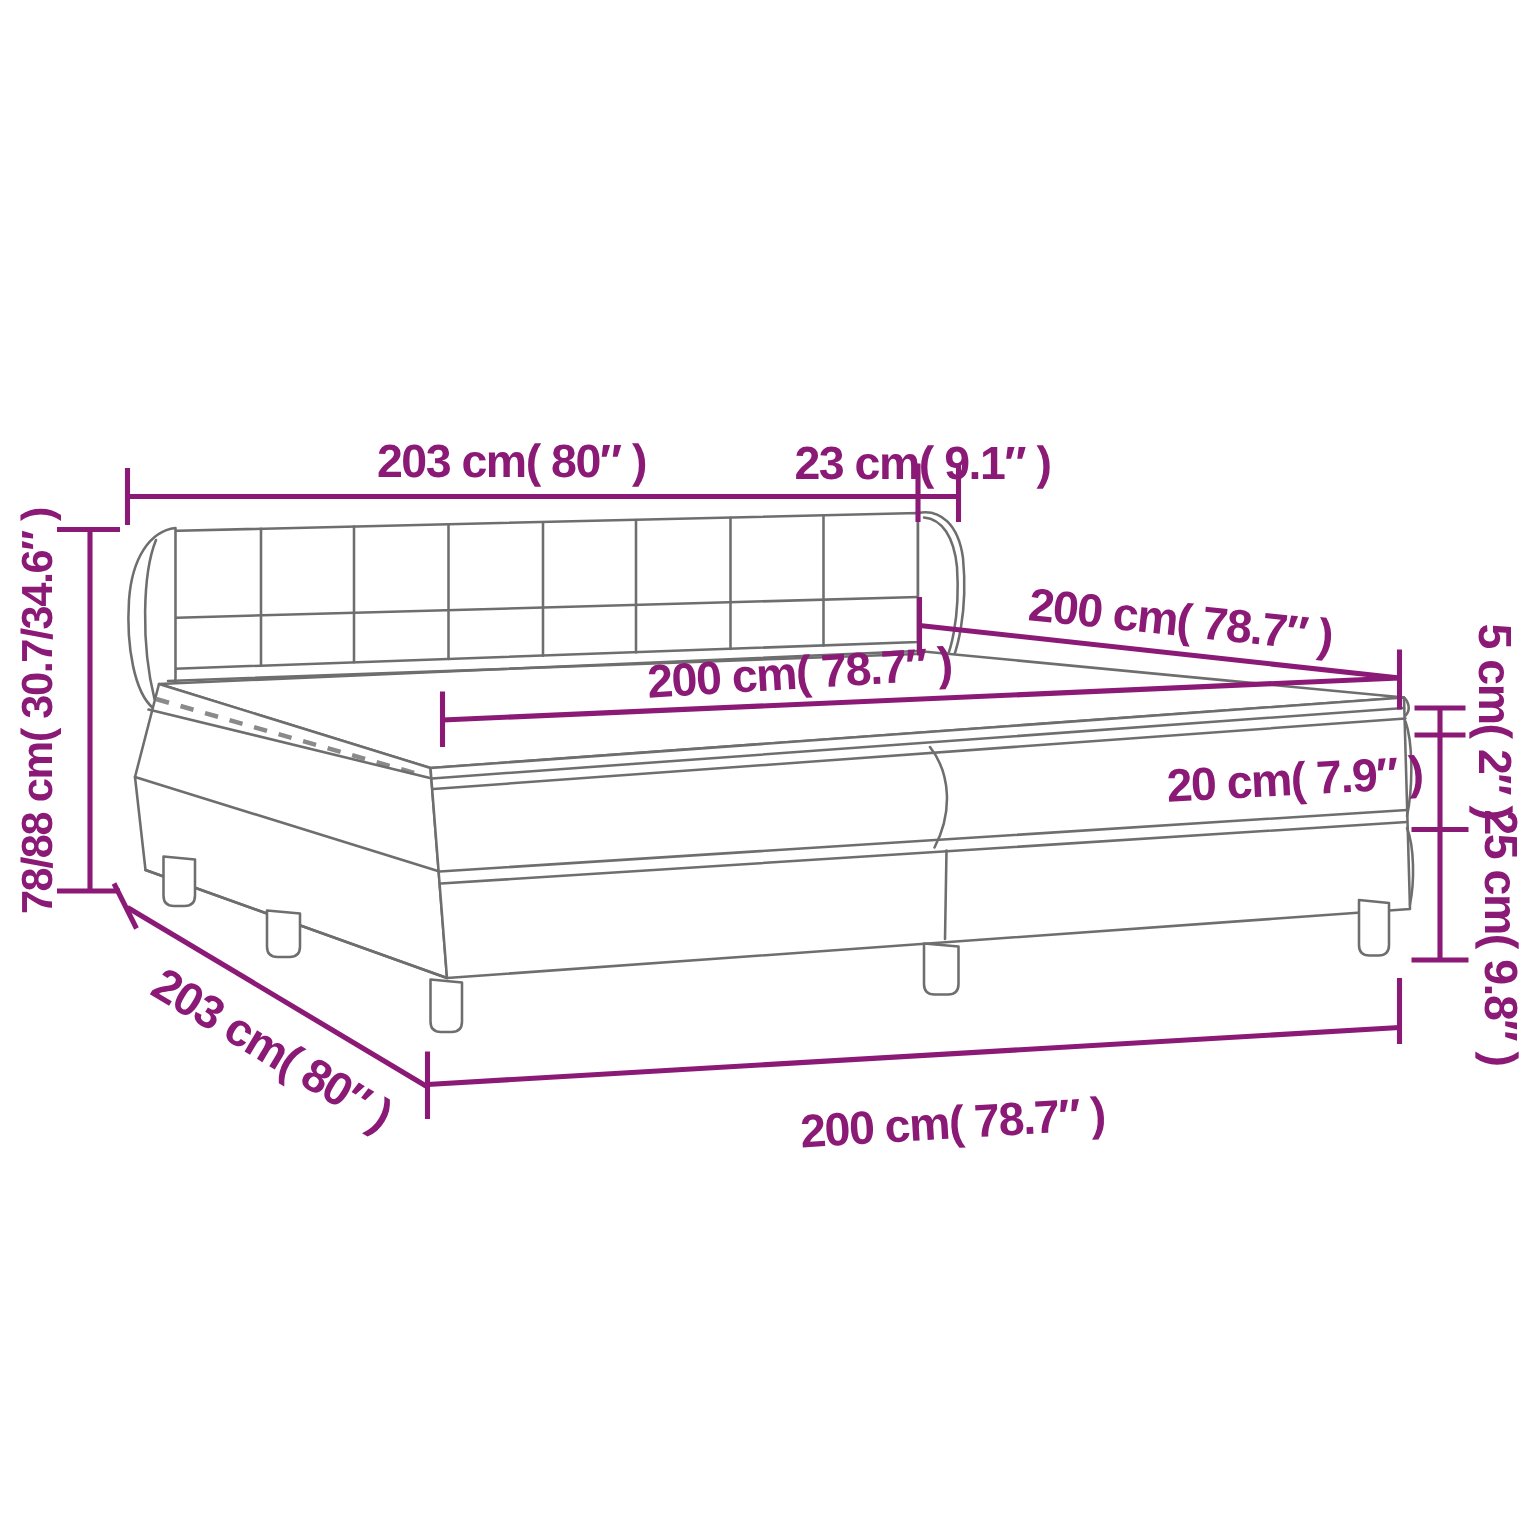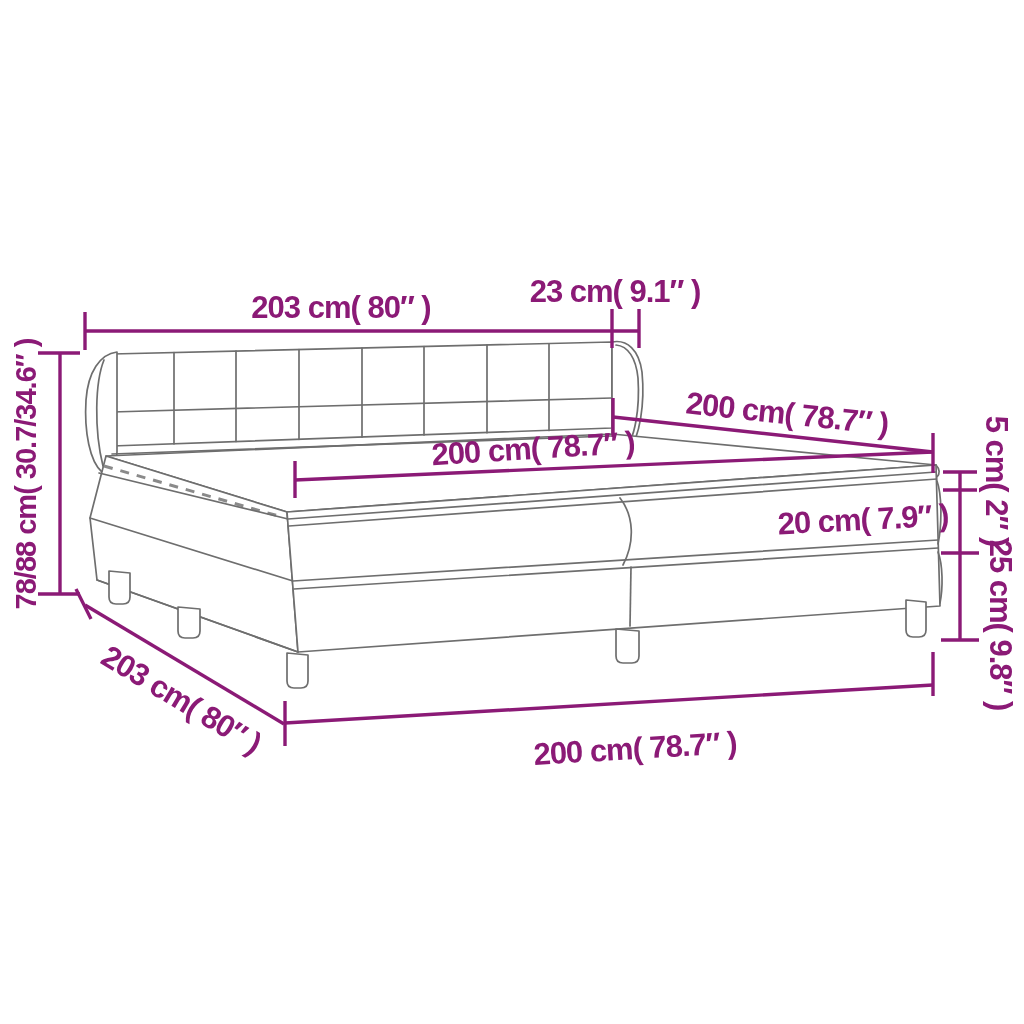--- a/index.html
+++ b/index.html
@@ -24,21 +24,21 @@
     position:absolute;
     color:var(--accent);
     font-weight:bold;
     font-size:31px;
     letter-spacing:-1px;
     white-space:nowrap;
     transform-origin:center center;
   }
   
   .lbl-headboard-width {left:341px;top:308px;transform:translate(-50%,-50%);}
-  .lbl-headboard-depth {left:615px;top:292px;transform:translate(-50%,-50%);}
+  .lbl-headboard-depth {left:615px;top:309px;transform:translate(-50%,-50%);}
   .lbl-length-top      {left:787px;top:414px;transform:translate(-50%,-50%) rotate(6deg);}
   .lbl-mattress-width  {left:533px;top:449px;transform:translate(-50%,-50%) rotate(-3.5deg);}
   .lbl-topper-height   {left:996px;top:481px;transform:translate(-50%,-50%) rotate(90deg);}
   .lbl-mattress-height {left:863px;top:520px;transform:translate(-50%,-50%) rotate(-3deg);}
   .lbl-base-height     {left:1000px;top:625px;transform:translate(-50%,-50%) rotate(90deg);}
   .lbl-bed-height      {left:26px;top:474px;transform:translate(-50%,-50%) rotate(-90deg);font-size:29px;}
   .lbl-base-length     {left:181px;top:700px;transform:translate(-50%,-50%) rotate(31deg);}
   .lbl-base-width      {left:635px;top:749px;transform:translate(-50%,-50%) rotate(-3.4deg);}
 </style>
 </head>

